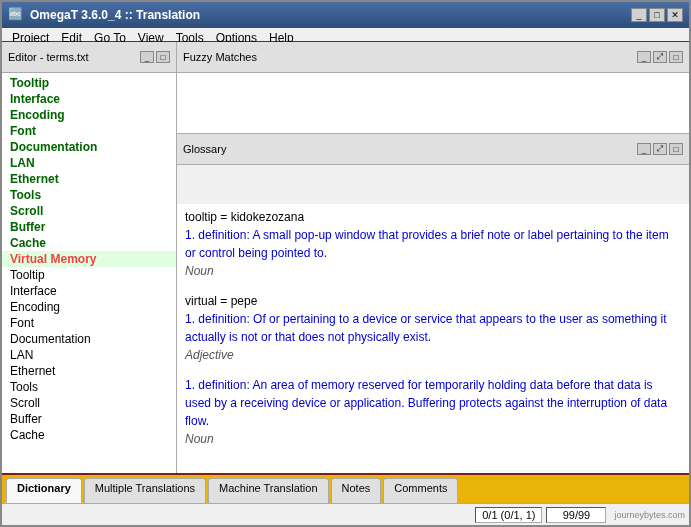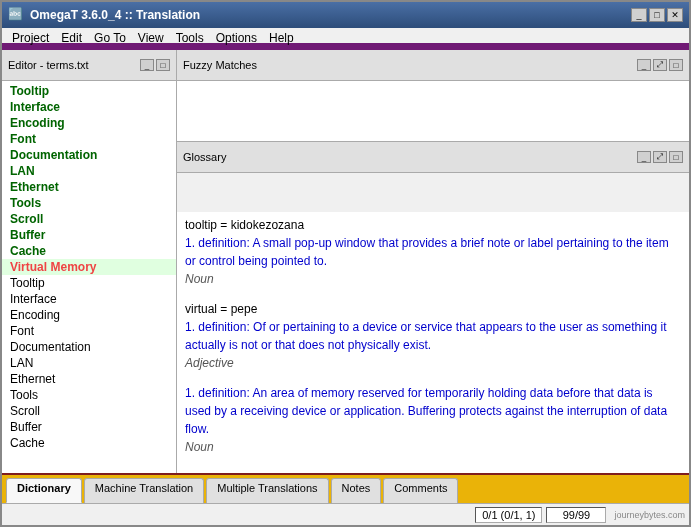--- a/index.html
+++ b/index.html
@@ -53,24 +53,24 @@
       border: 1px solid #888;
       cursor: pointer;
       font-size: 9px;
       display: flex;
       align-items: center;
       justify-content: center;
       color: #000;
     }
     .menu-bar {
       background: #f0f0f0;
-      border-bottom: 7px solid #701a75;
+      border-bottom: 1px solid #701a75;
       display: flex;
       padding: 2px 4px;
-      height: 22px;
+      height: 14px;
       flex-shrink: 0;
     }
     .menu-item {
       padding: 1px 6px;
       font-size: 12px;
       cursor: pointer;
       color: #000;
     }
     .main-content {
       display: flex;
@@ -323,22 +323,22 @@
             <div class="glossary-def">1. definition: An area of memory reserved for temporarily holding data before that data is used by a receiving device or application. Buffering protects against the interruption of data flow.</div>
             <div class="glossary-pos">Noun</div>
           </div>
         </div>
       </div>
     </div>
   </div>
 
   <div class="bottom-tabs">
     <div class="tab active">Dictionary</div>
+    <div class="tab">Multiple Translations</div>
     <div class="tab">Machine Translation</div>
-    <div class="tab">Multiple Translations</div>
     <div class="tab">Notes</div>
     <div class="tab">Comments</div>
   </div>
 
   <div class="status-bar">
     <div class="status-box">0/1 (0/1, 1)</div>
     <div class="status-box">99/99</div>
     <span class="watermark">journeybytes.com</span>
   </div>
 </div>

